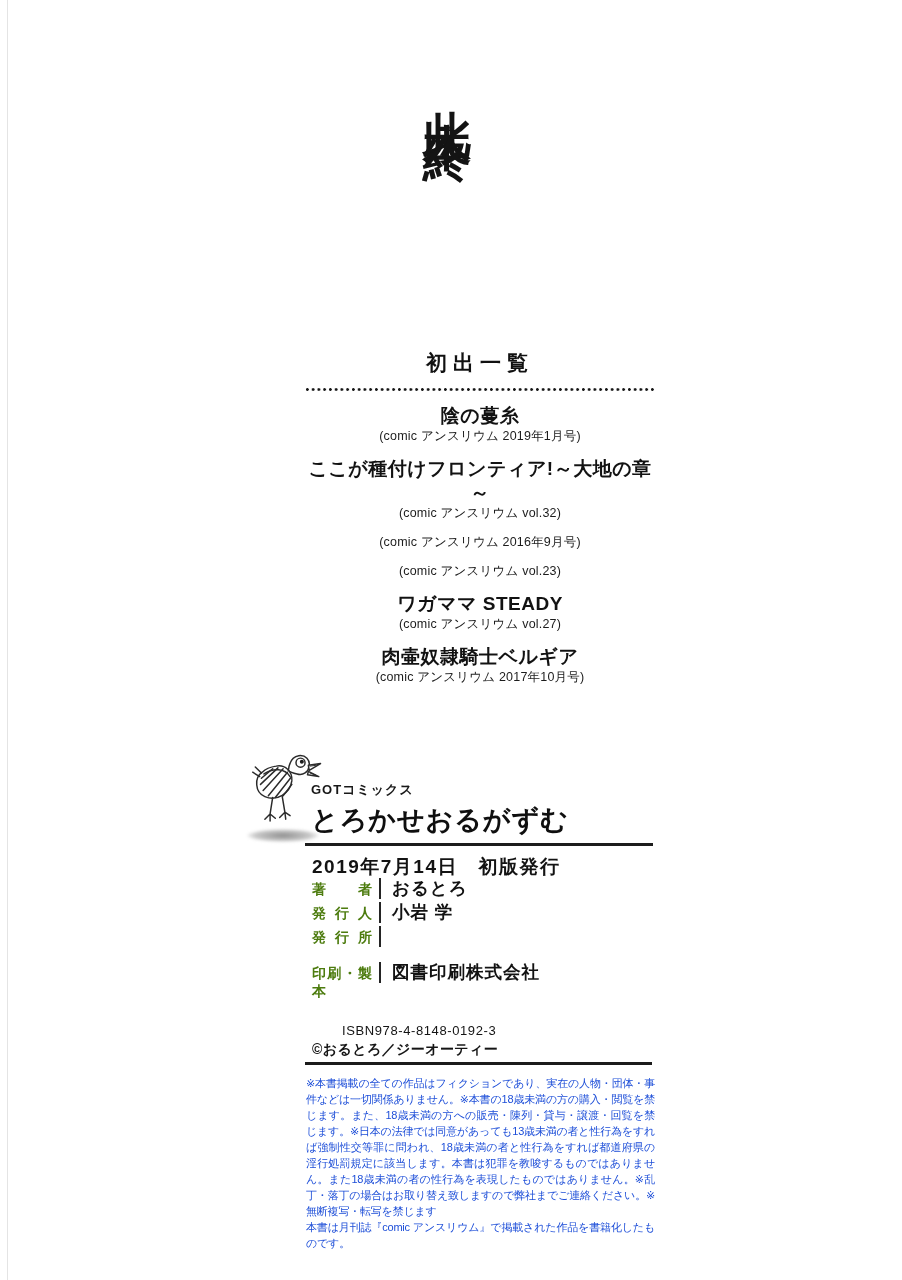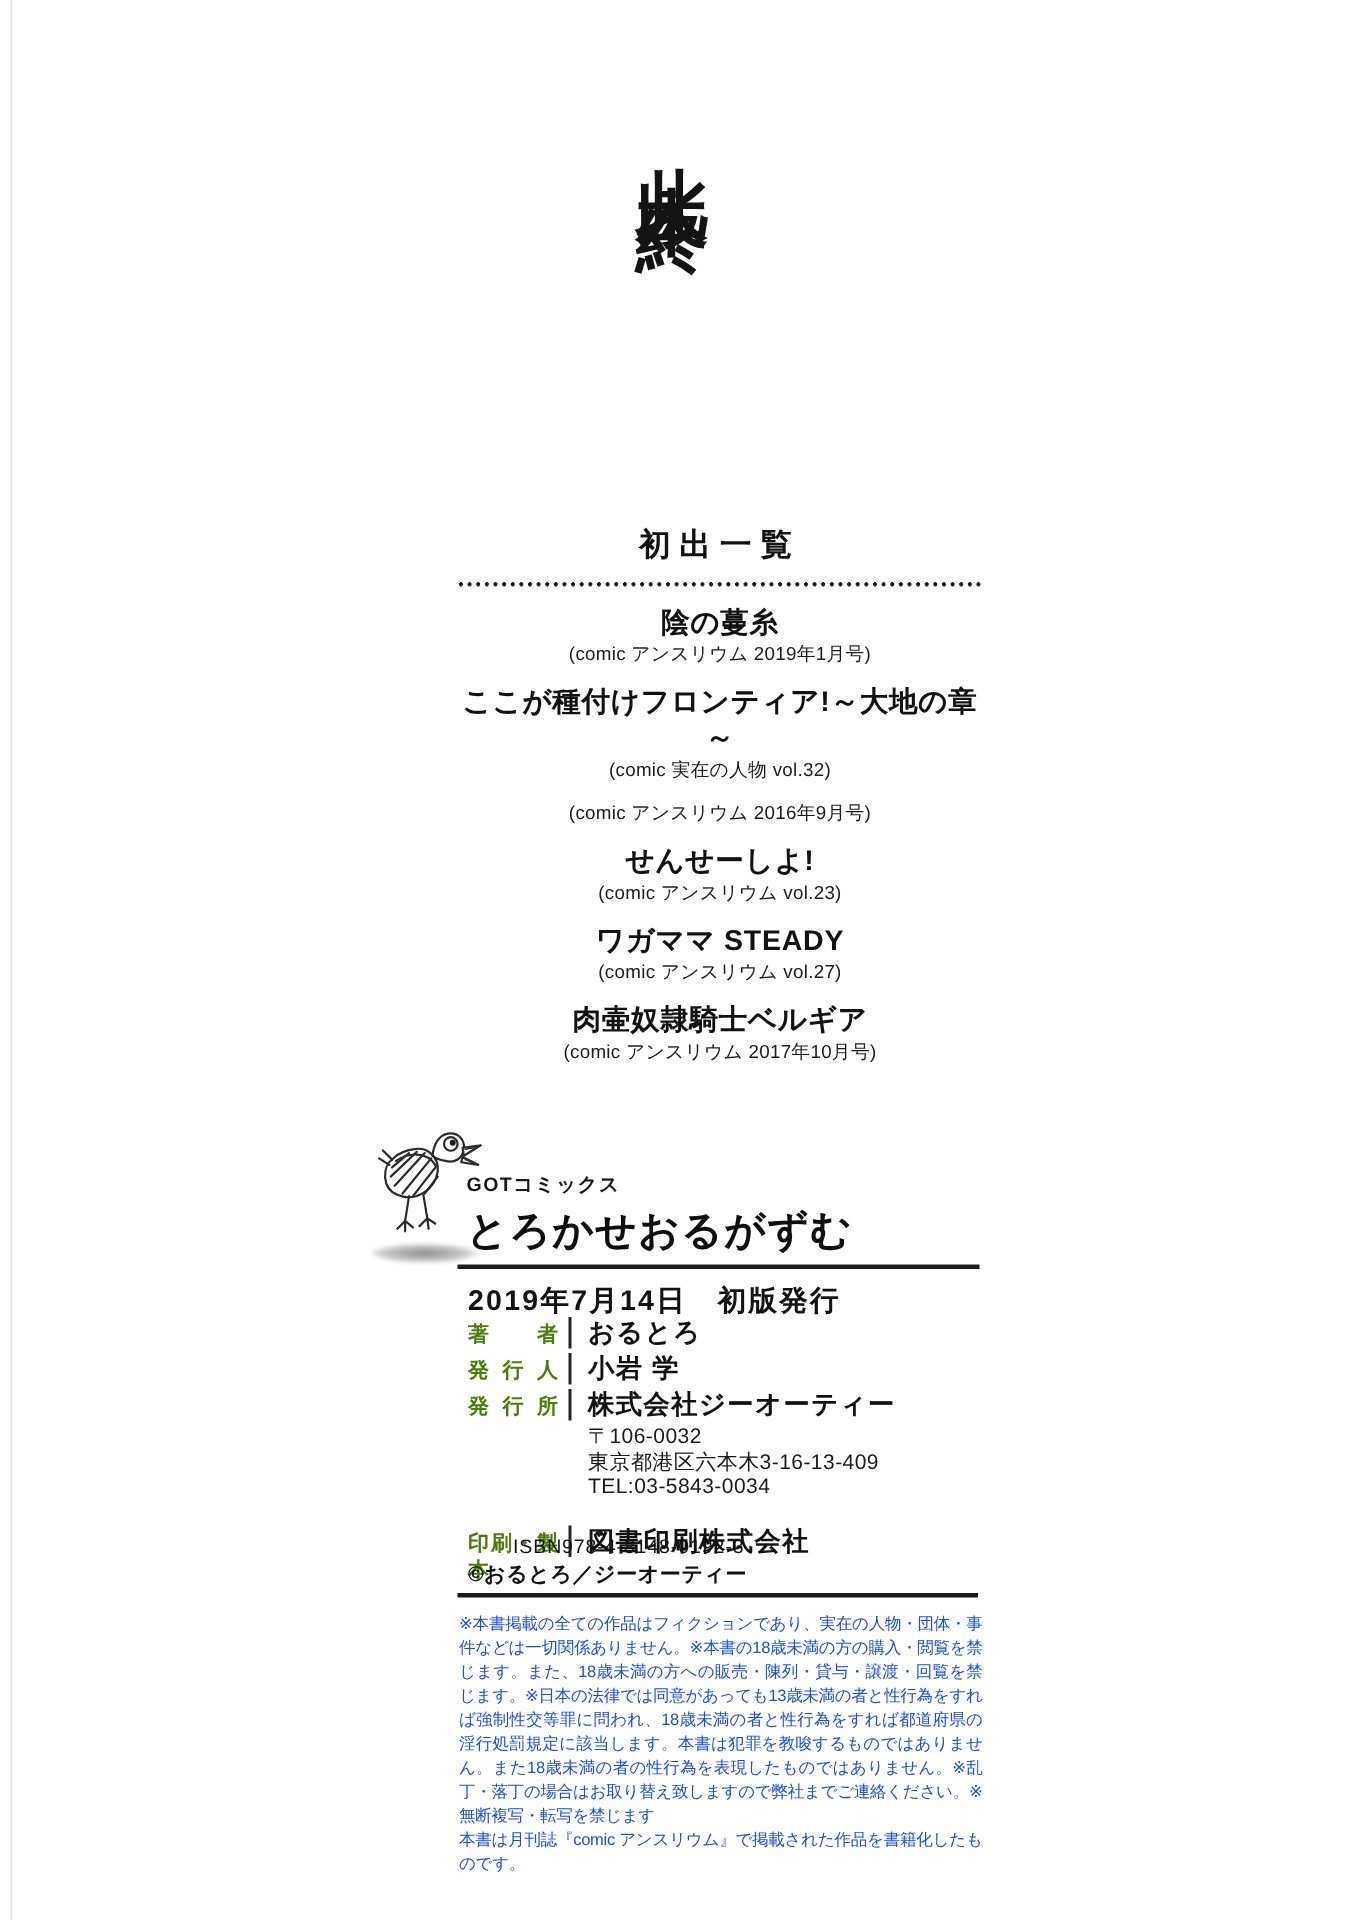--- a/index.html
+++ b/index.html
@@ -81,27 +81,26 @@
   <div class="first-pub">
     <h2 class="fp-heading">初出一覧</h2>
     <div class="dotted"></div>
 
     <div class="entry">
       <div class="entry-title">陰の蔓糸</div>
       <div class="entry-source">(comic アンスリウム 2019年1月号)</div>
     </div>
     <div class="entry">
       <div class="entry-title">ここが種付けフロンティア!～大地の章～</div>
-      <div class="entry-source">(comic 実在の人物 vol.32)</div>
+      <div class="entry-source">(comic アンスリウム vol.32)</div>
     </div>
     <div class="entry">
       <div class="entry-source">(comic アンスリウム 2016年9月号)</div>
     </div>
     <div class="entry">
-      <div class="entry-title">せんせーしよ!</div>
       <div class="entry-source">(comic アンスリウム vol.23)</div>
     </div>
     <div class="entry">
       <div class="entry-title">ワガママ STEADY</div>
       <div class="entry-source">(comic アンスリウム vol.27)</div>
     </div>
     <div class="entry">
       <div class="entry-title">肉壷奴隷騎士ベルギア</div>
       <div class="entry-source">(comic アンスリウム 2017年10月号)</div>
     </div>
@@ -149,28 +148,20 @@
       <div class="crow-value">おるとろ</div>
     </div>
     <div class="crow">
       <div class="crow-label">発行人</div>
       <div class="crow-sep"></div>
       <div class="crow-value">小岩 学</div>
     </div>
     <div class="crow">
       <div class="crow-label">発行所</div>
       <div class="crow-sep"></div>
-      <div>
-        <div class="crow-value">株式会社ジーオーティー</div>
-        <div class="crow-details">
-          <div class="detail-line">〒106-0032</div>
-          <div class="detail-line">東京都港区六本木3-16-13-409</div>
-          <div class="detail-line">TEL:03-5843-0034</div>
-        </div>
-      </div>
     </div>
     <div class="crow last">
       <div class="crow-label">印刷・製本</div>
       <div class="crow-sep"></div>
       <div class="crow-value">図書印刷株式会社</div>
     </div>
   </div>
 
   <div class="isbn-block">
     <div class="isbn">ISBN978-4-8148-0192-3</div>

